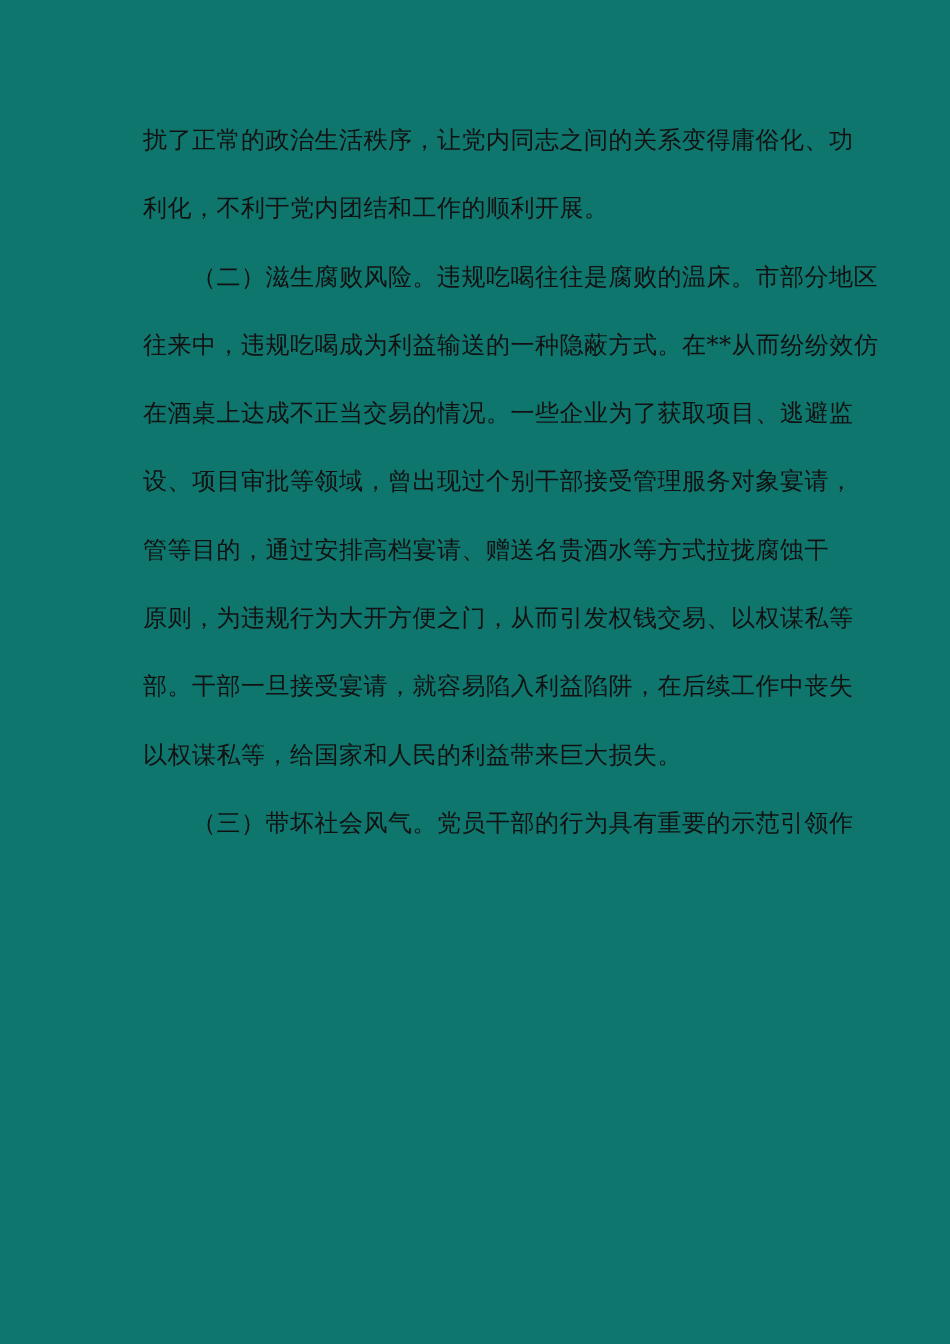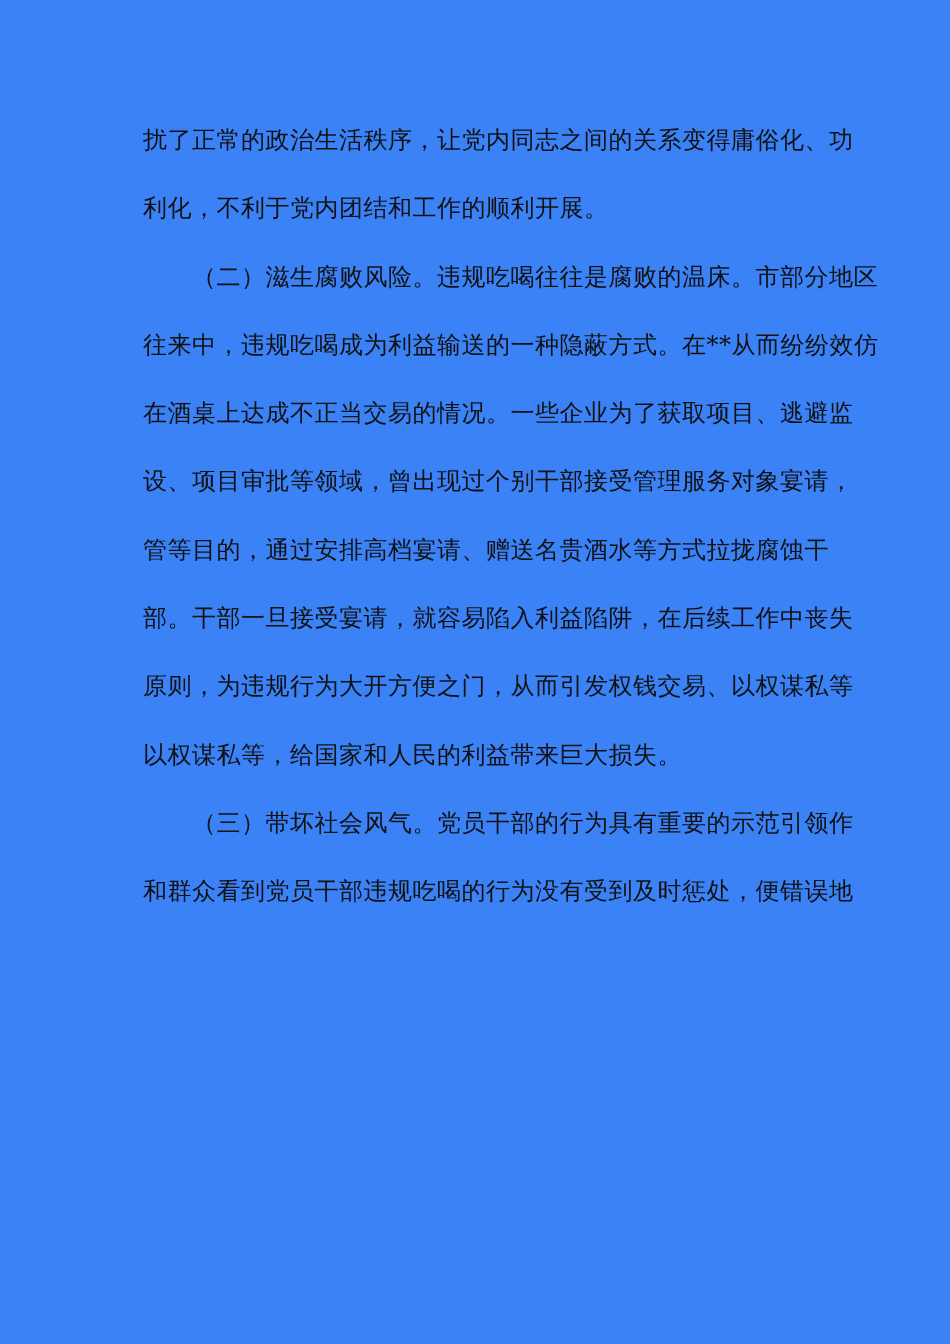--- a/index.html
+++ b/index.html
@@ -14,21 +14,21 @@
       overflow: hidden;
       font-family: "DejaVu Serif", "Liberation Serif", serif;
       color: #111111;
     }
     .page {
       position: absolute;
       left: 0;
       top: 0;
       width: 950px;
       height: 1344px;
-      background: #3b82f6;
+      background: #0f766e;
     }
     .text-block {
       position: absolute;
       left: 143px;
       top: 120px;
       width: 670px;
     }
     .line {
       display: block;
       height: 68.3px;
@@ -46,19 +46,18 @@
 
 <div class="page">
   <div class="text-block">
     <span class="line">扰了正常的政治生活秩序，让党内同志之间的关系变得庸俗化、功</span>
     <span class="line">利化，不利于党内团结和工作的顺利开展。</span>
     <span class="line indent">　　（二）滋生腐败风险。违规吃喝往往是腐败的温床。市部分地区</span>
     <span class="line">往来中，违规吃喝成为利益输送的一种隐蔽方式。在**从而纷纷效仿</span>
     <span class="line">在酒桌上达成不正当交易的情况。一些企业为了获取项目、逃避监</span>
     <span class="line">设、项目审批等领域，曾出现过个别干部接受管理服务对象宴请，</span>
     <span class="line">管等目的，通过安排高档宴请、赠送名贵酒水等方式拉拢腐蚀干</span>
+    <span class="line">原则，为违规行为大开方便之门，从而引发权钱交易、以权谋私等</span>
     <span class="line">部。干部一旦接受宴请，就容易陷入利益陷阱，在后续工作中丧失</span>
-    <span class="line">原则，为违规行为大开方便之门，从而引发权钱交易、以权谋私等</span>
     <span class="line">以权谋私等，给国家和人民的利益带来巨大损失。</span>
     <span class="line indent">　　（三）带坏社会风气。党员干部的行为具有重要的示范引领作</span>
-    <span class="line">和群众看到党员干部违规吃喝的行为没有受到及时惩处，便错误地</span>
   </div>
 </div>
 
 </body></html>

